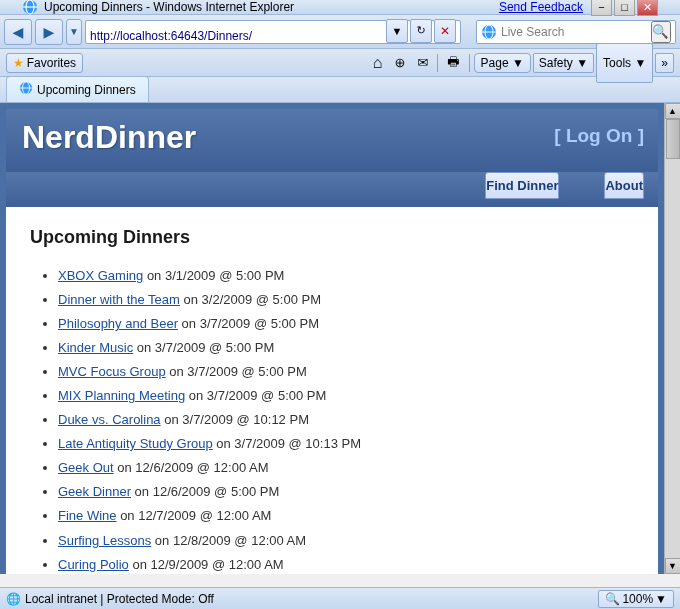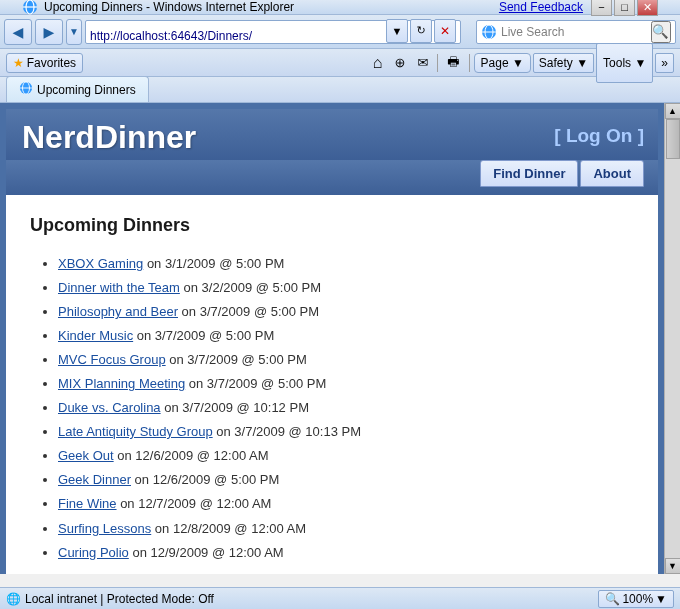--- a/index.html
+++ b/index.html
@@ -96,21 +96,21 @@
     .page-wrapper {
       flex: 1; background: #4a6fa5; padding: 6px; overflow: hidden;
     }
     .page-inner {
       background: white; min-height: 100%; border-radius: 2px;
     }
 
     
     .site-header {
       background: linear-gradient(to bottom, #5577aa, #3d5f96);
-      padding: 10px 16px 4px 16px;
+      padding: 10px 16px 16px 16px;
       position: relative;
     }
     .site-title {
       font-size: 32px; font-weight: bold; color: white;
       text-shadow: 1px 1px 2px rgba(0,0,0,0.3);
     }
     .log-on-link {
       position: absolute; top: 16px; right: 14px;
       color: #aaccff; font-size: 19px; cursor: pointer; font-weight: bold;
     }
@@ -121,26 +121,27 @@
       background: linear-gradient(to bottom, #5577aa, #3d5f96);
       padding: 0 0 8px 0;
       display: flex;
       justify-content: flex-end;
       gap: 2px;
       padding-right: 14px;
     }
     .nav-action-btn {
       background: linear-gradient(to bottom, #e8f0fc, #d0ddf8);
       border: 1px solid #8099cc;
-      padding: 5px 12px;
+      padding: 5px 0;
       font-size: 13px;
       font-weight: bold;
       color: #1a3a7a;
       cursor: pointer;
       border-radius: 3px 3px 0 0;
+      margin-left: 43px;
     }
 
     
     .content-area {
       padding: 20px 24px;
       background: white;
     }
     .content-title {
       font-size: 18px; font-weight: bold; color: #1a1a1a; margin-bottom: 16px;
     }

